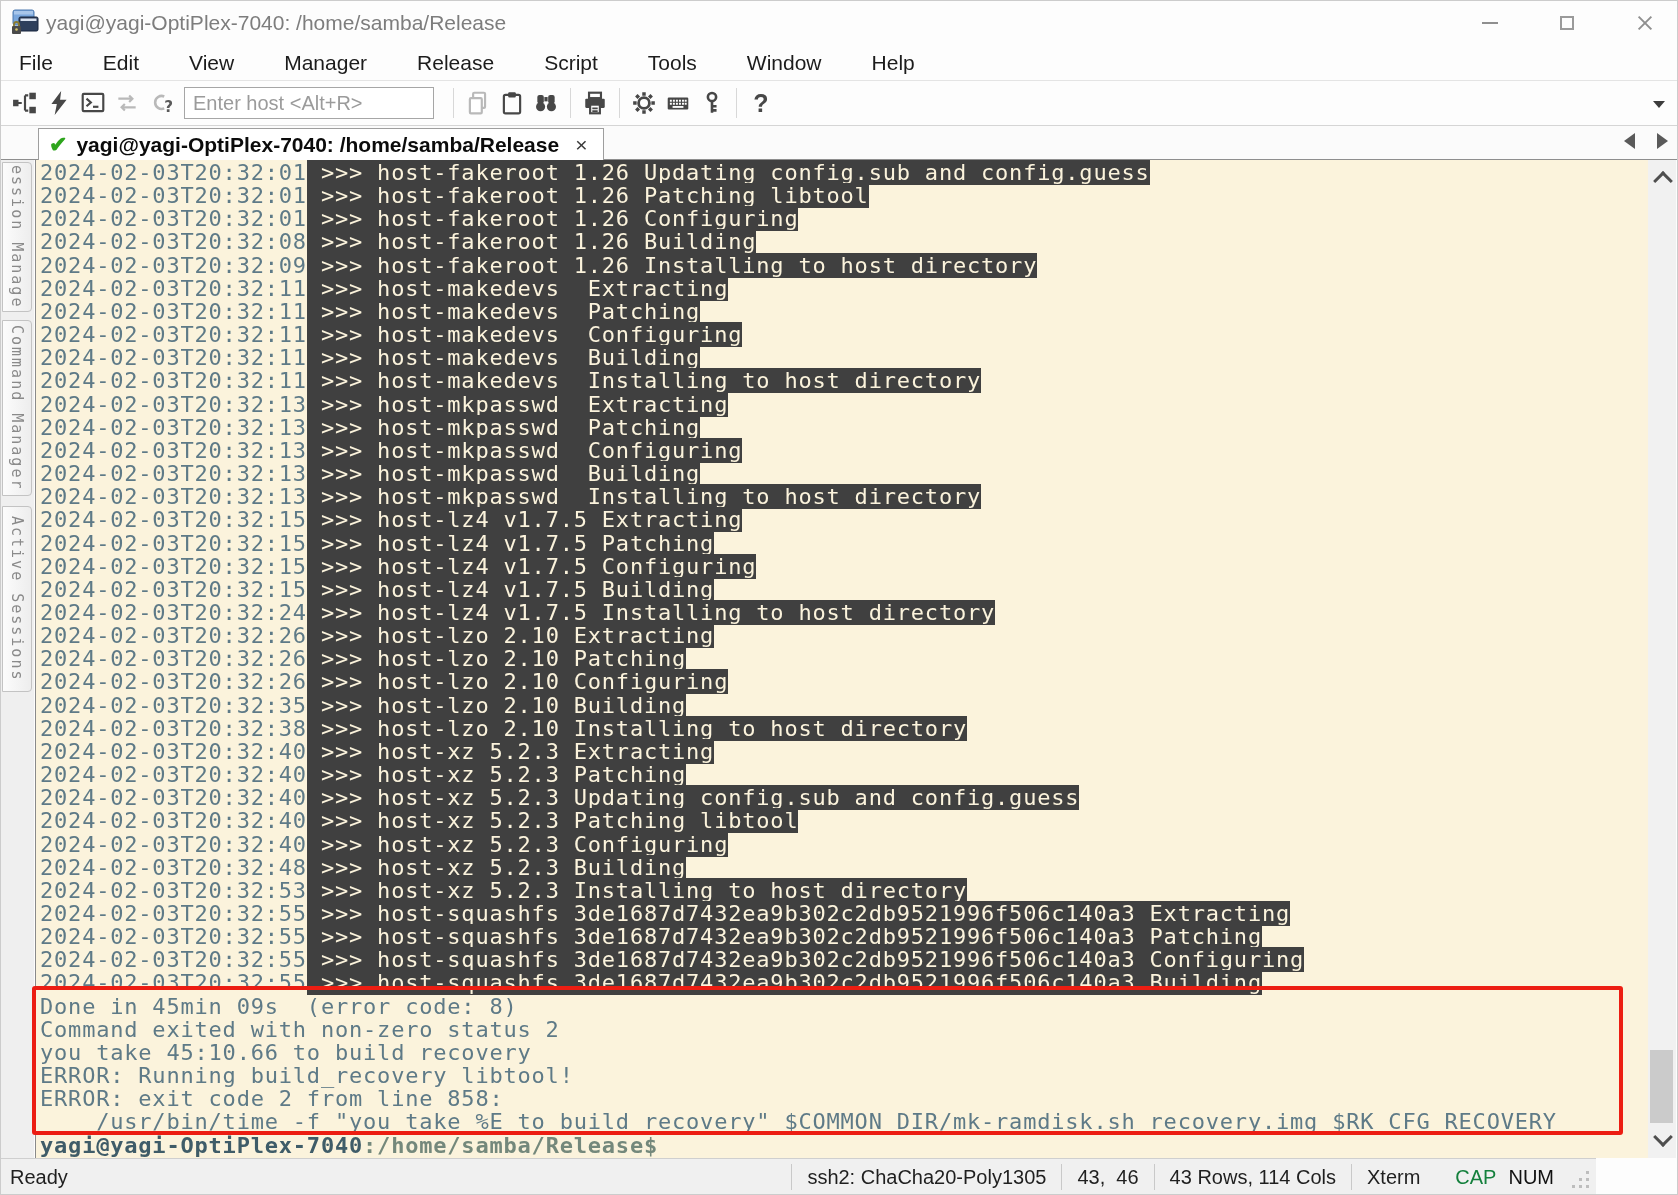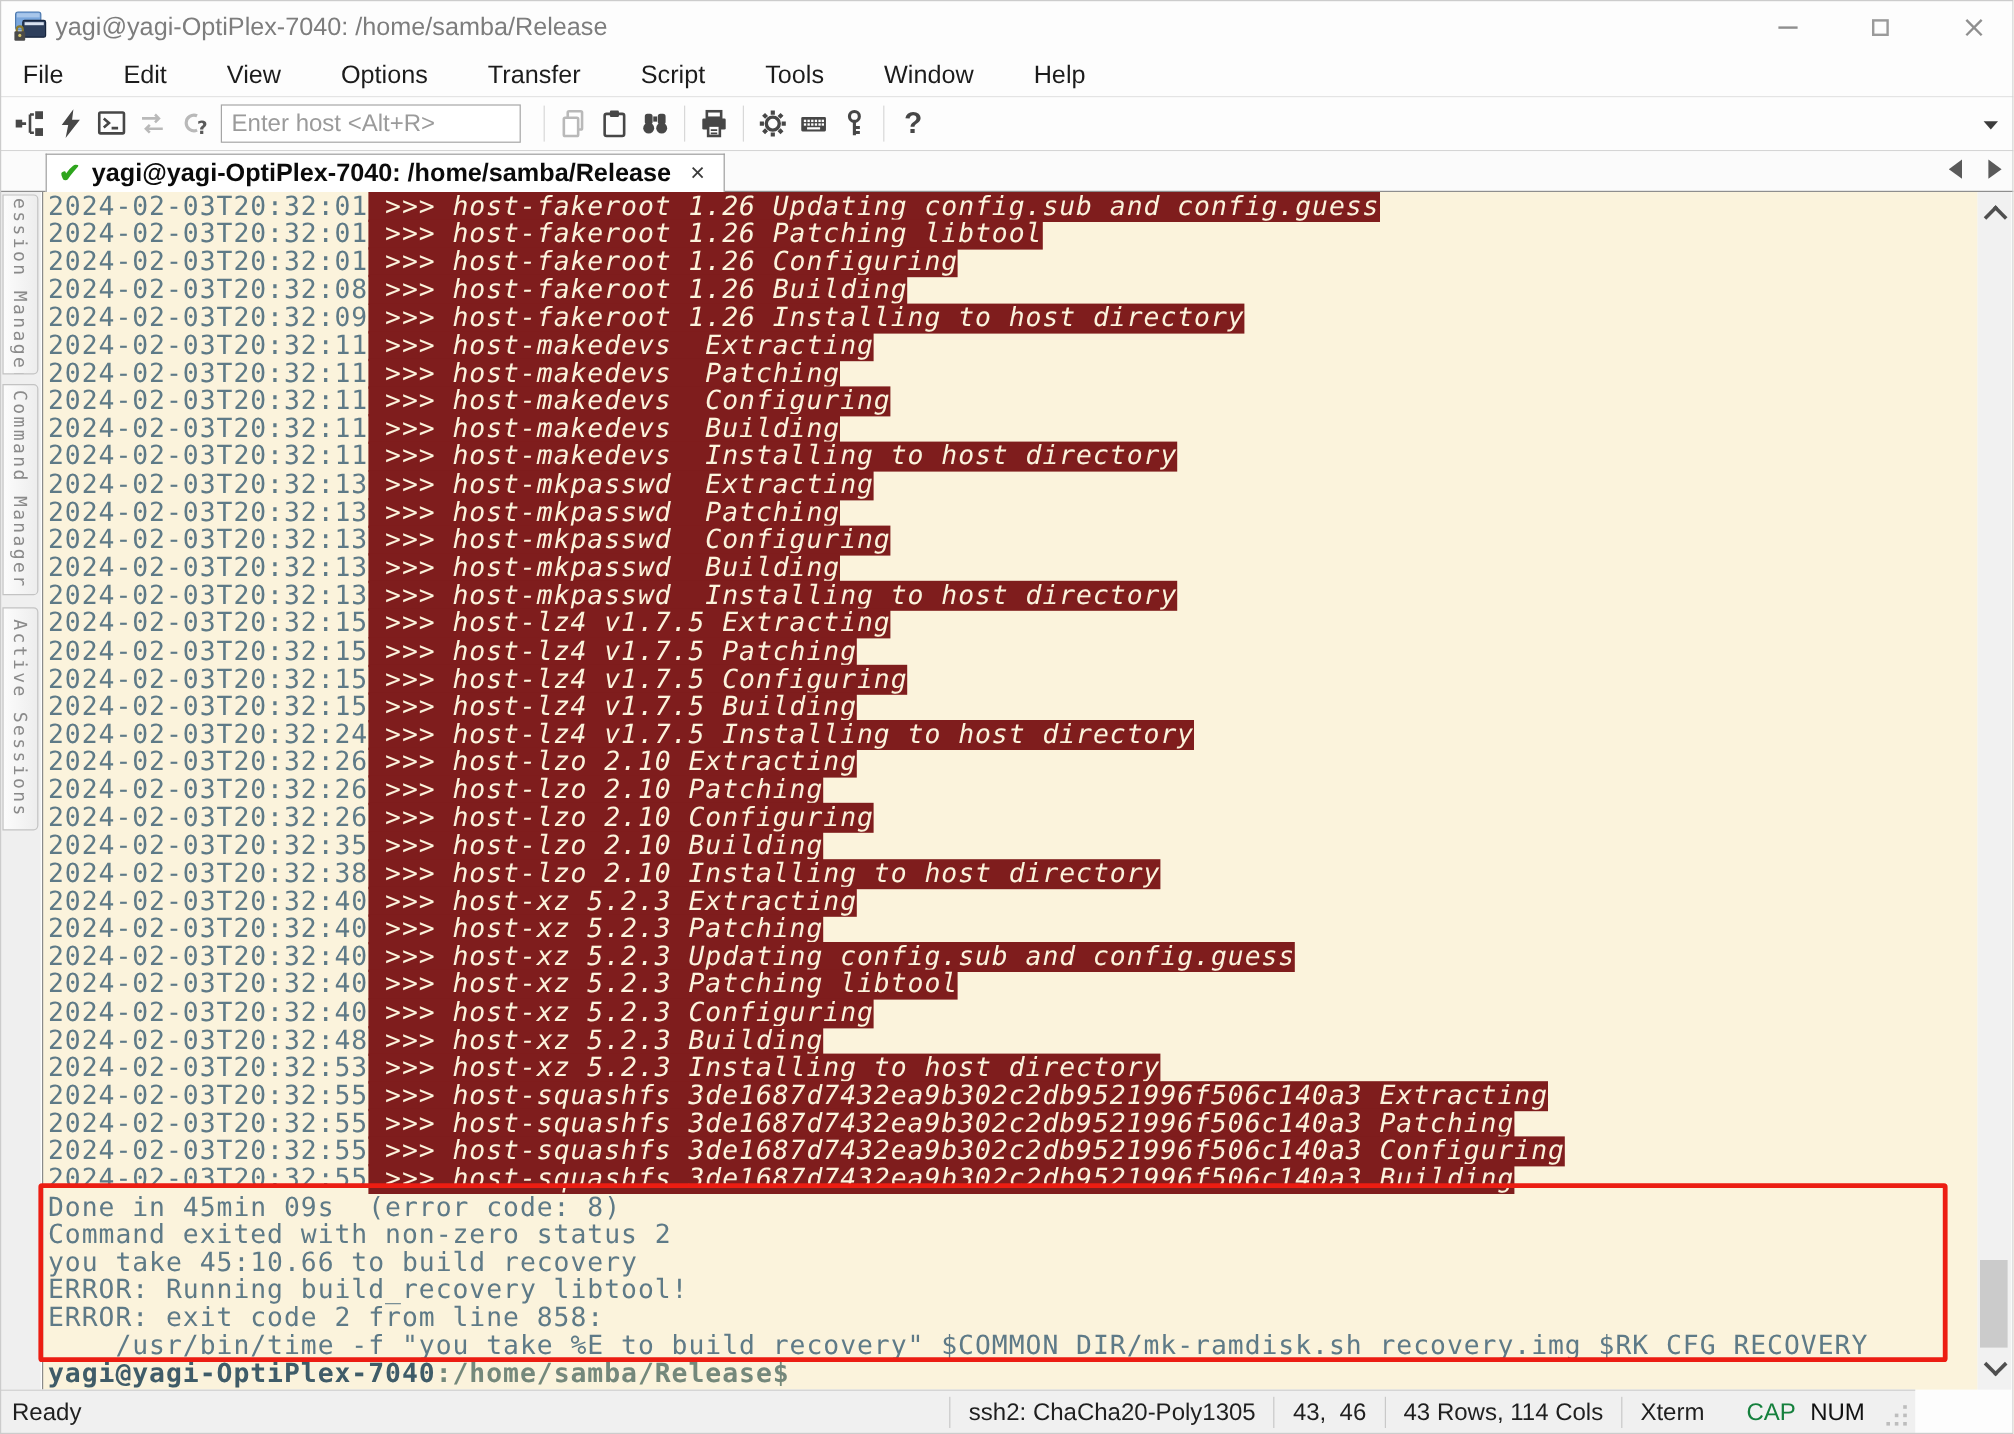--- a/index.html
+++ b/index.html
@@ -51,21 +51,21 @@
   .side-tab span{writing-mode:vertical-rl;text-orientation:sideways;font-family:"DejaVu Sans Mono",monospace;font-size:15px;color:#8a8a8a;letter-spacing:2px;white-space:pre;}
   .side-tab-1{top:2px;height:150px;}
   .side-tab-2{top:160px;height:176px;}
   .side-tab-3{top:346px;height:186px;}
 
   
   .term{position:absolute;left:35px;top:160px;width:1613px;height:998px;background:#fbf3dc;border-left:1px solid #8a8a8a;box-sizing:border-box;overflow:hidden;
         font-family:"DejaVu Sans Mono",monospace;font-size:22px;letter-spacing:0.8px;color:#5e7a87;padding:1px 0 0 4px;}
   .trow{height:23.17px;line-height:23.17px;white-space:pre;}
   .ts{color:#5e7a87;}
-  .sel{background:#7f1d1d;color:#fbf3dc;font-style:italic;}
+  .sel{background:#404040;color:#fbf3dc;}
   .err{height:23.17px;line-height:23.17px;white-space:pre;color:#5e7a87;}
   .prompt{height:23.17px;line-height:23.17px;white-space:pre;font-weight:bold;}
   .p-host{color:#3f5c68;margin-top:36px;}
   .p-path{color:#74887b;}
 
   .redbox{position:absolute;left:32px;top:986px;width:1591px;height:149px;border:4px solid #ec1d12;border-radius:3px;box-sizing:border-box;z-index:6;pointer-events:none;}
 
   
   .scrollbar{position:absolute;left:1648px;top:160px;width:28px;height:998px;background:#f1f1f1;}
   .sb-arrow{position:absolute;left:8px;width:11px;height:11px;border-left:3px solid #4f4f4f;border-top:3px solid #4f4f4f;}
@@ -103,22 +103,22 @@
     <div class="btn-max"></div>
     <div class="btn-close"></div>
   </div>
 </div>
 
 <div class="menubar">
 
 <span class="menu-item">File</span>
     <span class="menu-item">Edit</span>
     <span class="menu-item">View</span>
-    <span class="menu-item">Options</span>
-    <span class="menu-item">Transfer</span>
+    <span class="menu-item">Manager</span>
+    <span class="menu-item">Release</span>
     <span class="menu-item">Script</span>
     <span class="menu-item">Tools</span>
     <span class="menu-item">Window</span>
     <span class="menu-item">Help</span>
   </div>
 
 <div class="toolbar">
   <span class="tbtn">
     <svg viewBox="0 0 24 24" width="26" height="26">
         <path d="M5 12h4 M12 5h3 M12 19h3 M12 5v14" stroke="#474747" stroke-width="2" fill="none"></path>

